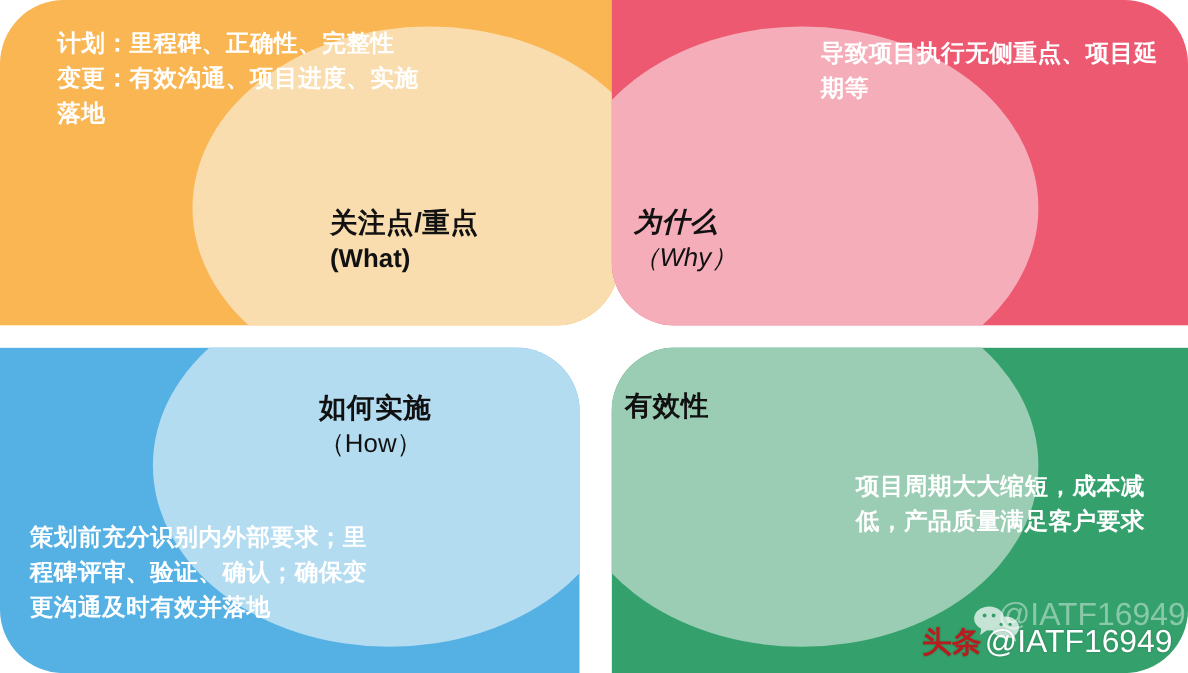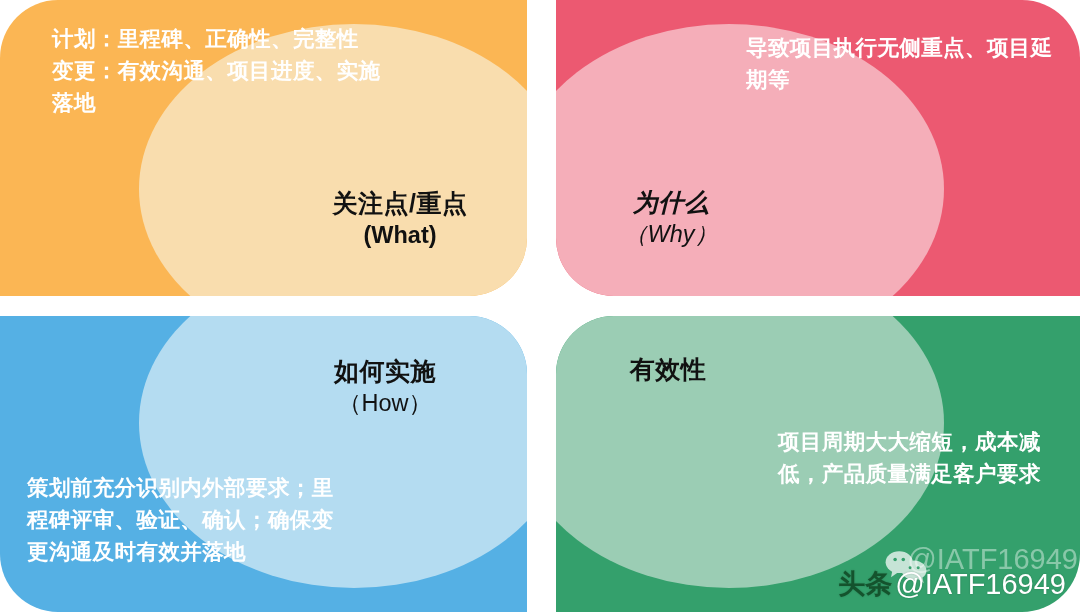--- a/index.html
+++ b/index.html
@@ -16,21 +16,21 @@
     width: 1080px;
     height: 612px;
     background: #ffffff;
     overflow: hidden;
   }
   .card {
     position: absolute;
     overflow: hidden;
   }
   
-  #card-what  { left: 0px;   top: 0px;   width: 527px; height: 296px; border-radius: 58px 0 58px 0; }
+  #card-what  { left: 0px;   top: 0px;   width: 527px; height: 296px; border-radius: 58px 0 58px 0; padding-left: 36px; }
   #card-why   { left: 556px; top: 0px;   width: 524px; height: 296px; border-radius: 0 58px 0 58px; }
   #card-how   { left: 0px;   top: 316px; width: 527px; height: 296px; border-radius: 0 58px 0 58px; }
   #card-check { left: 556px; top: 316px; width: 524px; height: 296px; border-radius: 58px 0 58px 0; }
 
   .card-base {
     position: absolute;
     inset: 0;
   }
   .blob {
     position: absolute;
@@ -55,21 +55,21 @@
     letter-spacing: 0.4px;
   }
   #text-what  { left: 52px;  top: 24px;  width: 340px; }
   #text-why   { left: 190px; top: 33px;  width: 320px; text-align: left; }
   #text-how   { left: 27px;  top: 121px; width: 310px; margin-top: 36px; }
   #text-check { left: 222px; top: 111px; width: 290px; }
 
   .heading {
     position: absolute;
     color: #111111;
-    text-align: center;
+    text-align: left;
   }
   .heading .zh {
     display: block;
     font-weight: 700;
     font-size: 25px;
     line-height: 1.18;
     letter-spacing: 0.5px;
   }
   .heading .en {
     display: block;
@@ -90,21 +90,21 @@
     right: 14px;
     bottom: 10px;
     display: flex;
     align-items: center;
     gap: 3px;
     pointer-events: none;
   }
   #watermark .wm-cn {
     font-weight: 700;
     font-size: 27px;
-    color: #14532d;
+    color: #b91c1c;
     text-shadow: 0 0 2px rgba(0,0,0,.22);
     letter-spacing: 0px;
   }
   #watermark .wm-id {
     font-weight: 400;
     font-size: 29px;
     color: #ffffff;
     text-shadow: 0 0 2px rgba(0,0,0,.22);
     letter-spacing: 0px;
   }

